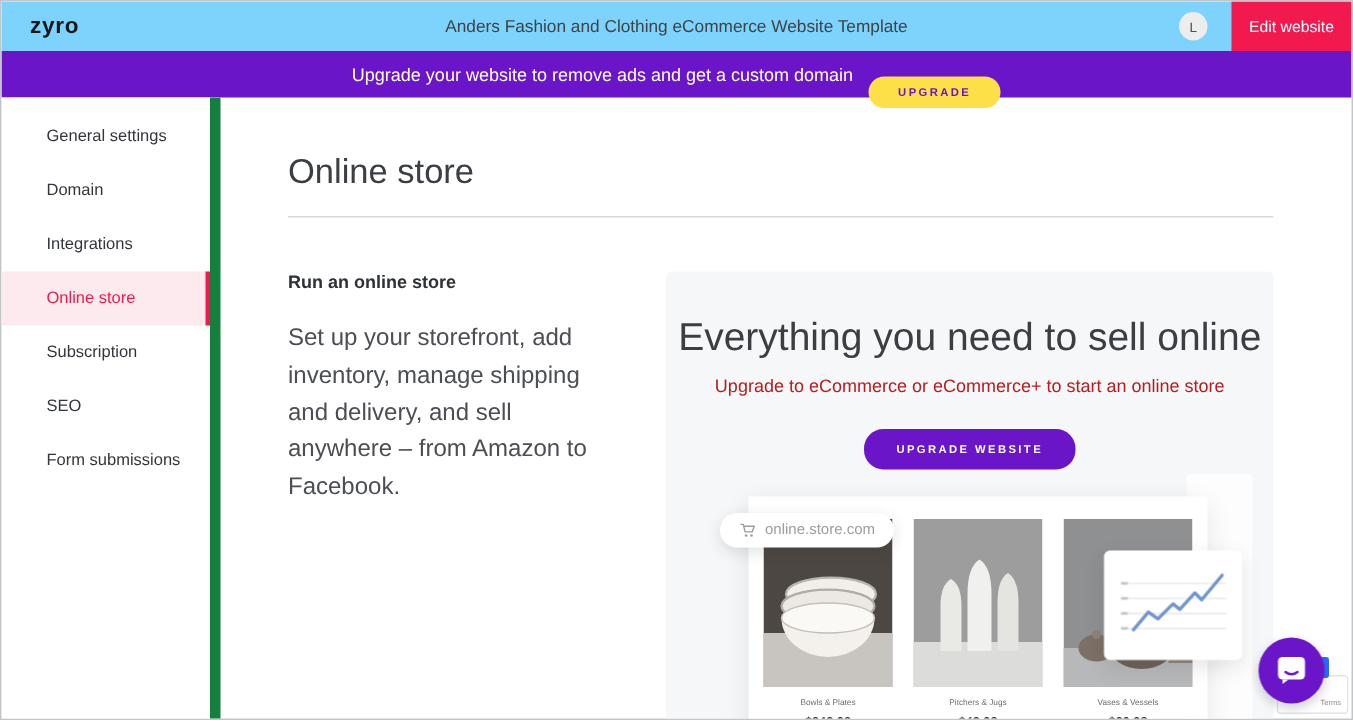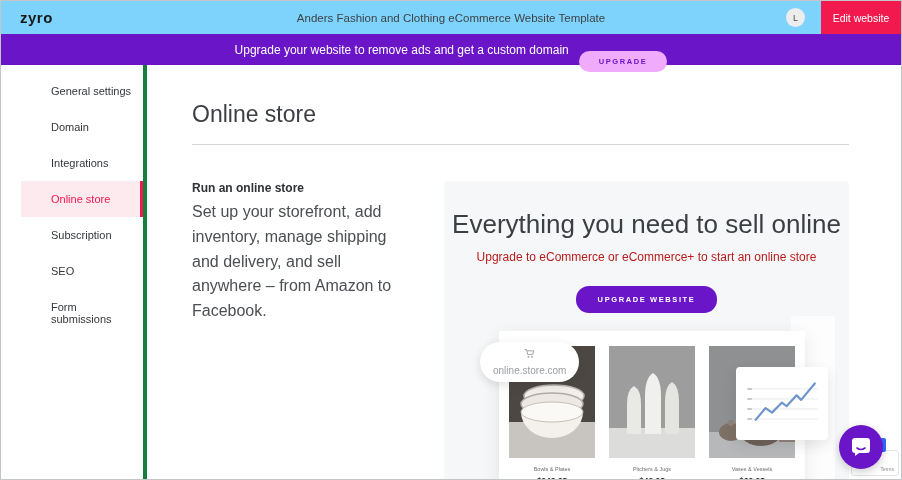--- a/index.html
+++ b/index.html
@@ -30,42 +30,42 @@
     height: 100%; width: 80px; background: var(--red); color: #fff; border: none;
     font-size: 10.5px; font-family: inherit; cursor: pointer;
   }
   
   .banner {
     height: 31px; background: var(--purple); display: flex; align-items: center; justify-content: center;
     gap: 10px;
   }
   .banner-text { color: #fff; font-size: 12px; }
   .banner-btn {
-    background: #f0abfc; color: var(--purple); border: none; border-radius: 999px;
+    background: #fde047; color: var(--purple); border: none; border-radius: 999px;
     font-size: 7.5px; font-weight: bold; letter-spacing: 1.6px; padding: 6px 20px;
     font-family: inherit; cursor: pointer; margin-top: 24px;
   }
   
   .body-row { display: flex; height: 415px; }
   .sidebar {
-    width: 146px; border-right: 4px solid #15803d; padding-top: 8px; background: #fff; flex-shrink: 0; padding-left: 20px;
+    width: 146px; border-right: 7px solid #15803d; padding-top: 8px; background: #fff; flex-shrink: 0;
   }
   .side-item {
     padding: 12px 10px 12px 30px; font-size: 11px; color: #33363b; cursor: pointer;
   }
   .side-item.active {
     background: var(--red_light_bg); color: var(--red);
     border-right: 3px solid var(--red);
   }
   .main { flex: 1; padding: 22px 52px 0 45px; position: relative; }
   .page-title { font-size: 23px; font-weight: 400; color: #3b3e43; margin: 14px 0 16px; }
   .divider { border-bottom: 1px solid #d6d7d8; }
   .columns { display: flex; margin-top: 36px; }
   .desc { width: 210px; flex-shrink: 0; }
-  .desc h3 { font-size: 12px; color: #2e3135; margin-bottom: 5px; }
+  .desc h3 { font-size: 12px; color: #2e3135; margin-bottom: 19px; }
   .desc p { font-size: 16px; color: #4b4e53; line-height: 1.55; }
   
   .panel {
     width: 405px; height: 316px; background: var(--panel); border-radius: 4px;
     position: relative; overflow: hidden; margin-left: auto;
   }
   .panel-h2 { font-size: 26px; font-weight: 400; text-align: center; color: #3b3e43; margin-top: 28px; }
   .panel-sub { font-size: 12px; text-align: center; color: #b91c1c; margin-top: 10px; }
   .upgrade-site-btn {
     display: block; margin: 22px auto 0; background: var(--purple); color: #fff; border: none;
@@ -81,21 +81,21 @@
     background: #fff; box-shadow: 0 5px 16px rgba(40,44,50,.10);
     padding: 15px 16px 13px; display: flex; gap: 14px; justify-content: center;
   }
   .tile { width: 86px; }
   .tile svg { display: block; width: 86px; height: 112px; }
   .tile-name { font-size: 5.5px; color: #6b6e73; text-align: center; margin-top: 8px; }
   .tile-price { font-size: 8.5px; font-weight: bold; color: #26282c; text-align: center; margin-top: 4px; }
   .url-pill {
     position: absolute; left: 36px; top: 161px; background: #fff; border-radius: 999px;
     box-shadow: 0 3px 10px rgba(40,44,50,.14); padding: 6px 13px;
-    display: flex; align-items: center; gap: 6px; z-index: 3; flex-direction: column;
+    display: flex; align-items: center; gap: 6px; z-index: 3;
   }
   .url-pill span { font-size: 10px; color: #9a9da2; }
   .chart-card {
     position: absolute; right: 21px; top: 186px; width: 92px; height: 73px;
     background: #fff; border-radius: 4px; box-shadow: 0 5px 14px rgba(40,44,50,.12);
     z-index: 2; padding: 7px 5px;
   }
   .chart-card svg { width: 100%; height: 100%; }
   
   .terms-chip {

